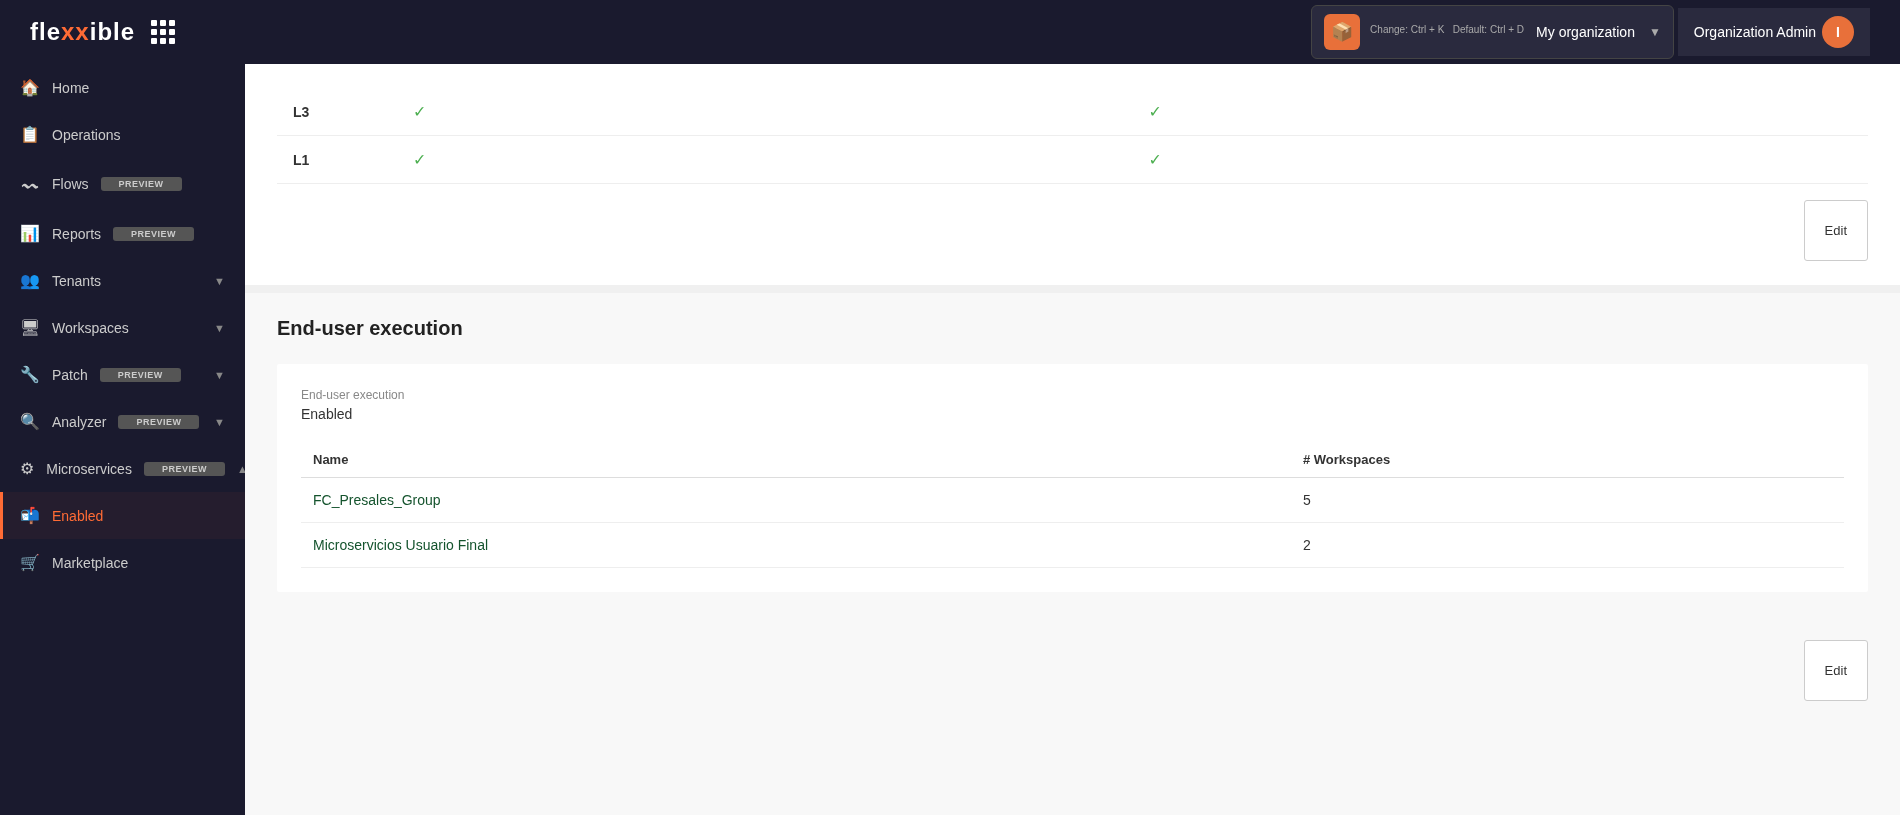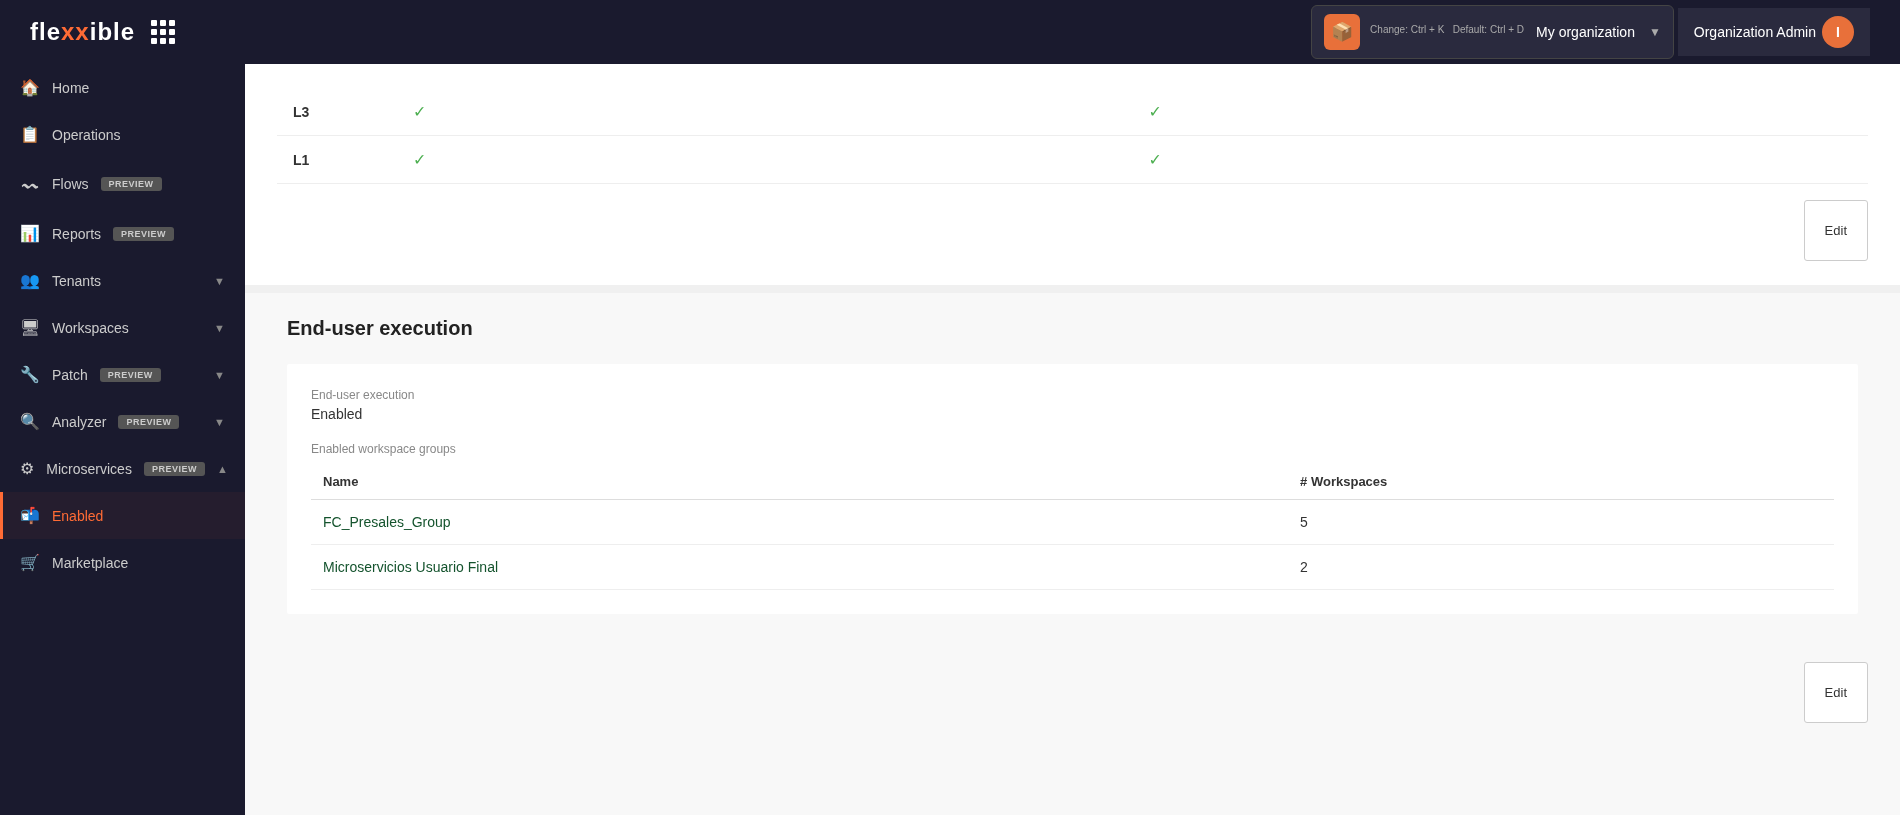--- a/index.html
+++ b/index.html
@@ -88,21 +88,21 @@
       position: relative;
       transition: background 0.15s;
     }
     .sidebar-item.active { color: #ff6b35; border-left: 3px solid #ff6b35; padding-left: 17px; background: rgba(255,107,53,0.05); }
     .sidebar-item-icon { font-size: 16px; width: 20px; text-align: center; }
     .preview-badge {
       background: #555;
       color: #ccc;
       font-size: 9px;
       font-weight: bold;
-      padding: 2px 8px;
+      padding: 2px 18px;
       border-radius: 3px;
       text-transform: uppercase;
       letter-spacing: 0.5px;
     }
     .sidebar-chevron { margin-left: auto; font-size: 11px; color: #888; }
 
     
     .content {
       flex: 1;
       overflow-y: auto;
@@ -138,21 +138,21 @@
       padding: 22px 20px;
       font-size: 13px;
       cursor: pointer;
       border-radius: 3px;
       color: #333;
     }
 
     
     .execution-section {
       background: #f8f8f8;
-      padding: 24px 42px;
+      padding: 24px 32px;
     }
     .section-title {
       font-size: 20px;
       font-weight: 600;
       color: #222;
       margin-bottom: 24px;
     }
 
     .execution-card {
       background: white;
@@ -326,21 +326,20 @@
       </div>
     </div>
 
     <div class="execution-section">
       <h2 class="section-title">End-user execution</h2>
 
       <div class="execution-card">
         <div class="field-label">End-user execution</div>
         <div class="field-value">Enabled</div>
 
-        <div class="field-label">Enabled workspace groups</div>
 
         <table class="workspace-table">
           <thead>
             <tr>
               <th>Name</th>
               <th># Workspaces</th>
             </tr>
           </thead>
           <tbody>
             <tr>

